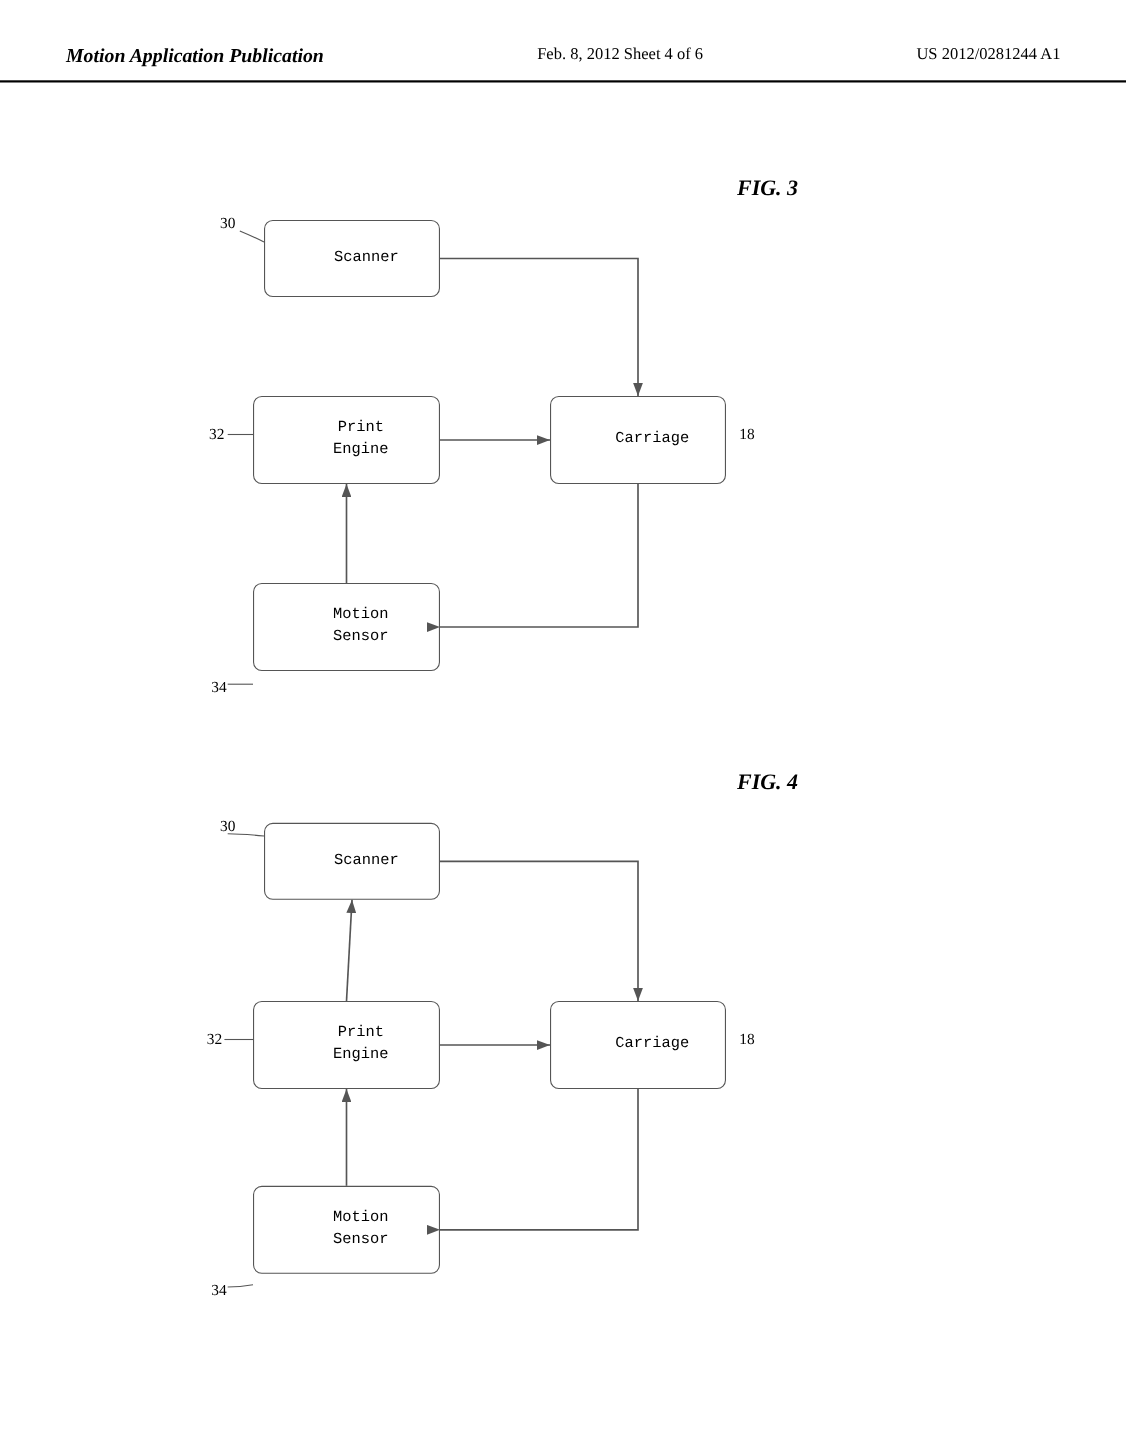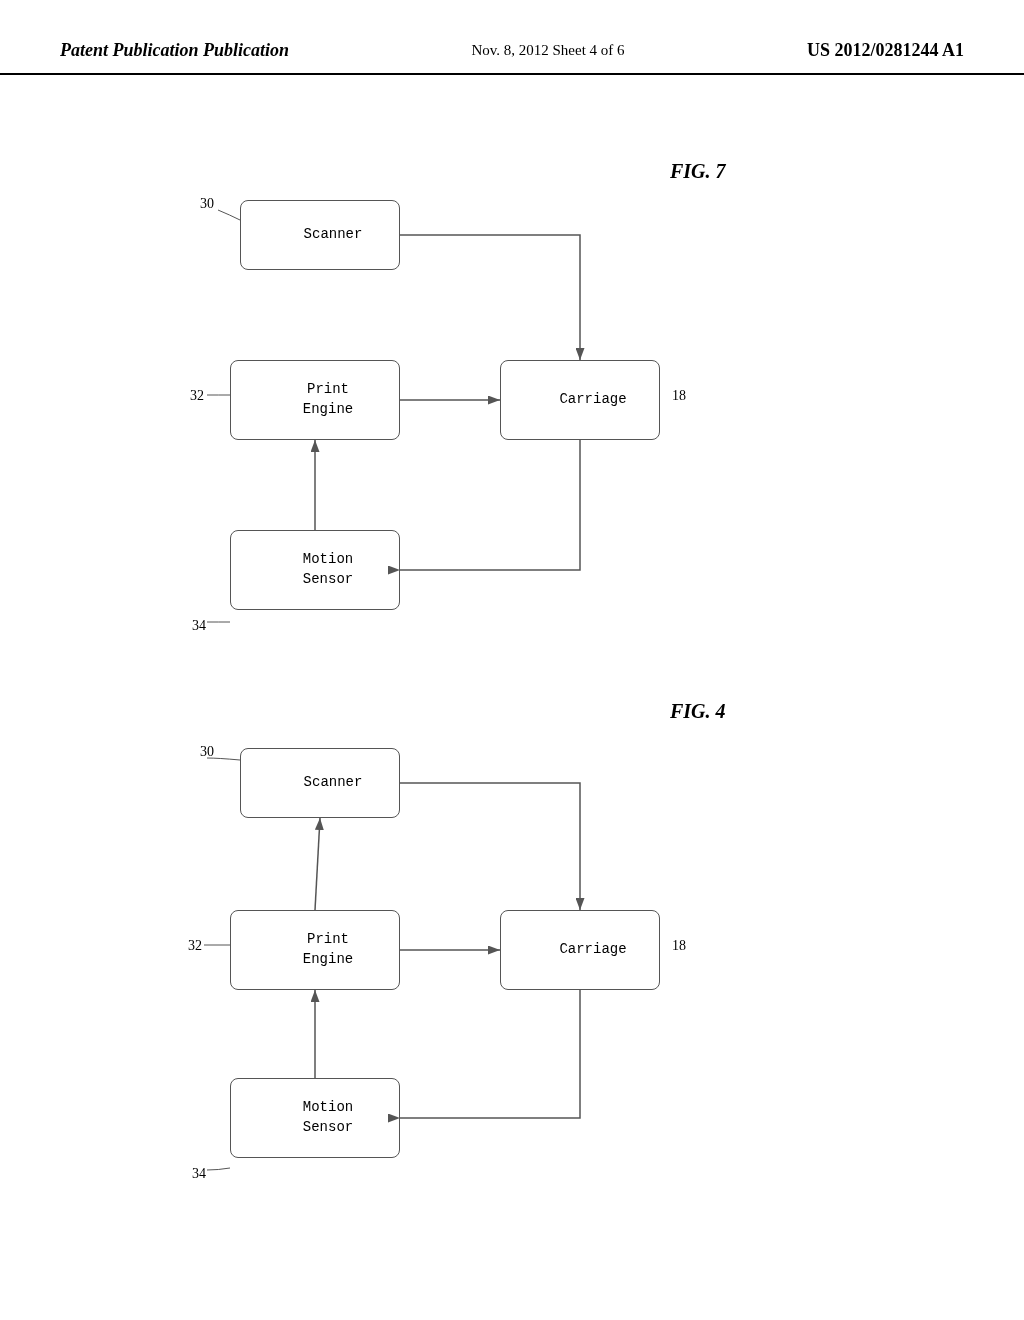--- a/index.html
+++ b/index.html
@@ -27,22 +27,21 @@
     }
     .header-left {
       font-size: 18px;
       font-weight: bold;
       font-style: italic;
     }
     .header-center {
       font-size: 15px;
     }
     .header-right {
-      font-size: 18px;
-      font-weight: bold;
+      font-size: 15px;
     }
 
     
     .box {
       position: absolute;
       border: 1.5px solid #555;
       border-radius: 8px;
       display: flex;
       align-items: center;
       justify-content: center;
@@ -77,26 +76,26 @@
       left: 0;
       width: 1024px;
       height: 1320px;
       pointer-events: none;
     }
   </style>
 </head>
 <body>
 
 <div class="header">
-  <span class="header-left">Patent Publication Publication</span>
-  <span class="header-center">Nov. 8, 2012    Sheet 4 of 6</span>
+  <span class="header-left">Motion Application Publication</span>
+  <span class="header-center">Feb. 8, 2012    Sheet 4 of 6</span>
   <span class="header-right">US 2012/0281244 A1</span>
 </div>
 
-<div class="fig-label" style="top: 160px; left: 670px;">FIG. 7</div>
+<div class="fig-label" style="top: 160px; left: 670px;">FIG. 3</div>
 
 <div class="box" style="top: 200px; left: 240px; width: 160px; height: 70px;">
   <span>Scanner</span>
 </div>
 
 <div class="ref-label" style="top: 196px; left: 200px;">30</div>
 
 <div class="box" style="top: 360px; left: 230px; width: 170px; height: 80px;">
   <span style="white-space: pre-line;">Print
 Engine</span>

